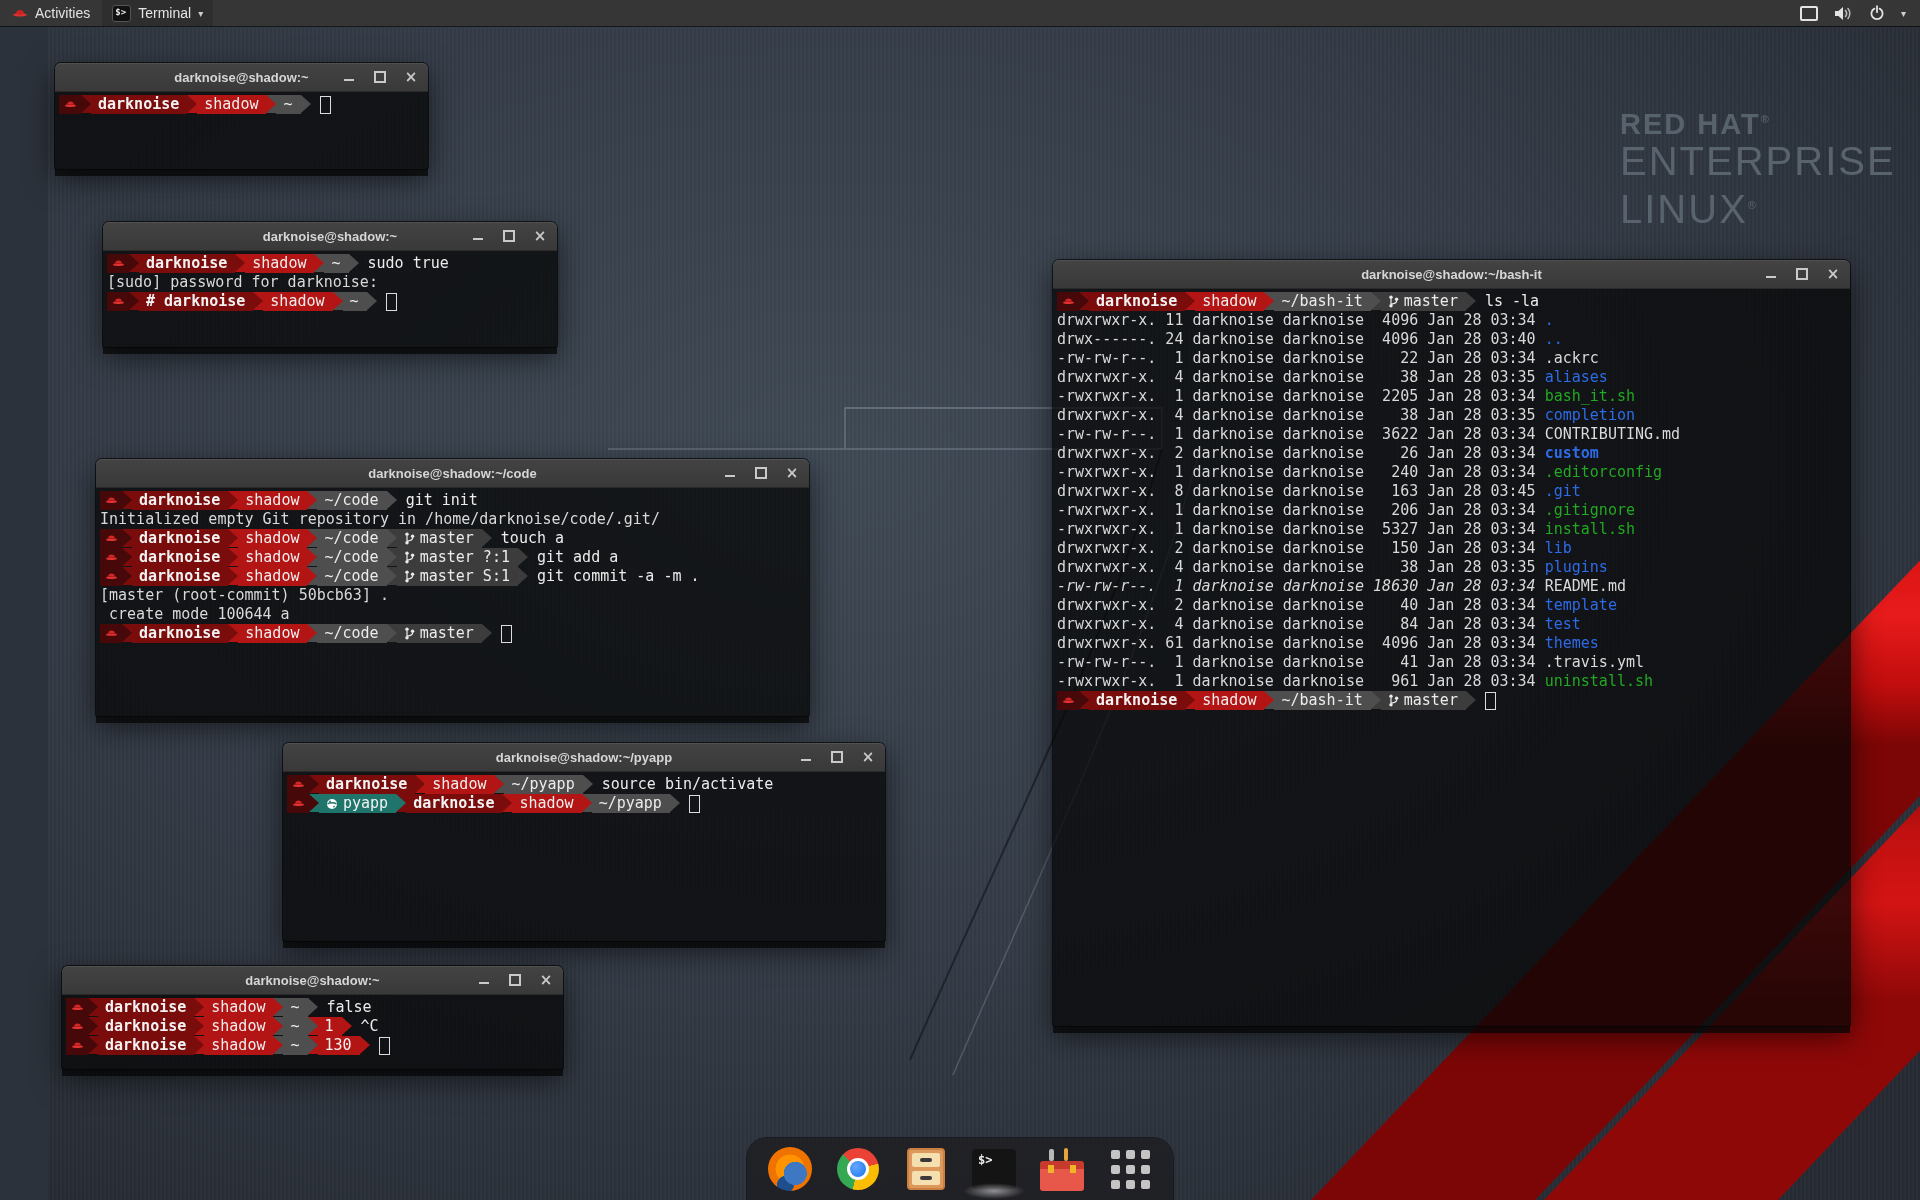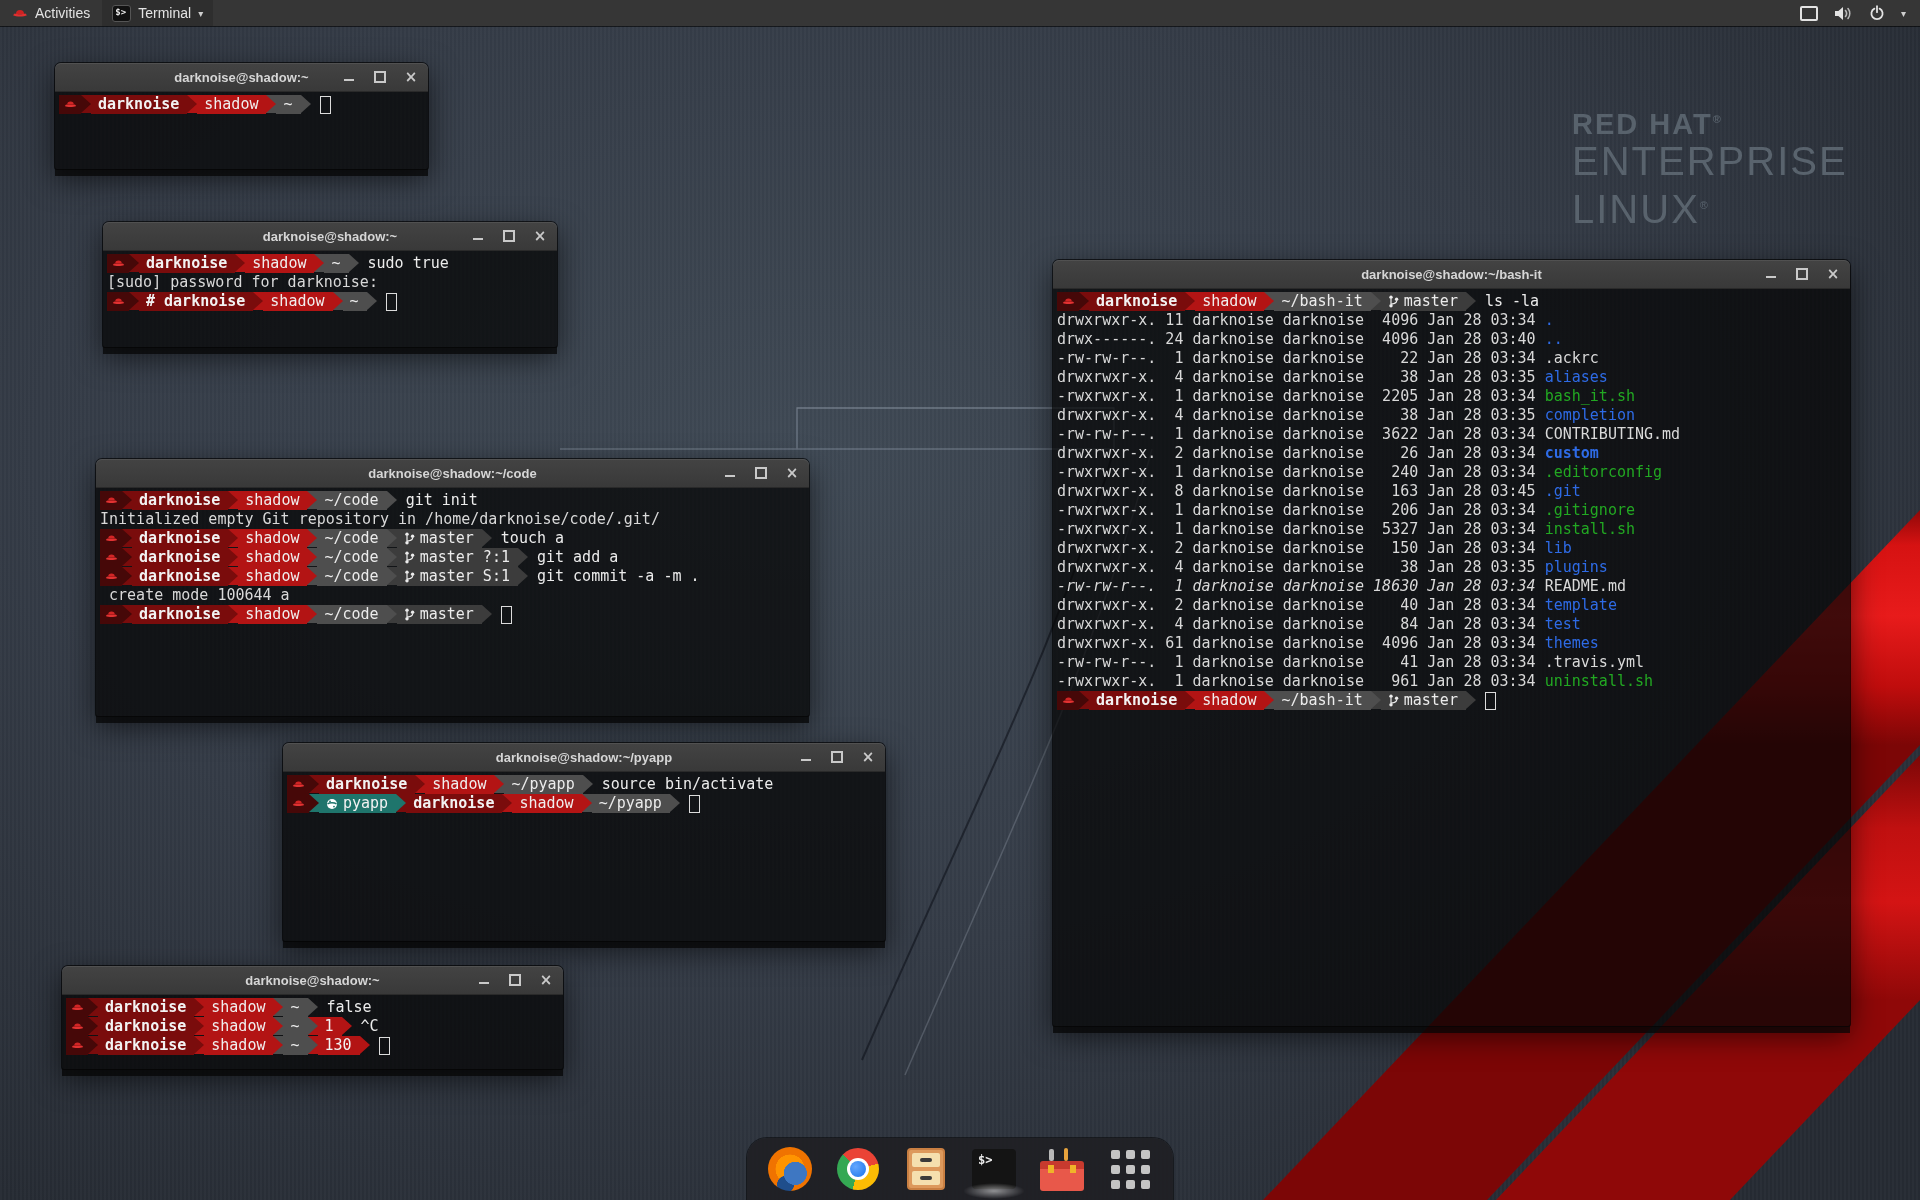--- a/index.html
+++ b/index.html
@@ -4,20 +4,21 @@
 <style>
   html,body{margin:0;padding:0;}
   body{width:1920px;height:1200px;overflow:hidden;position:relative;
        font-family:"Liberation Sans","DejaVu Sans",sans-serif;background:#2c323b;}
 
   
   .wallpaper{position:absolute;inset:0;
     background:
       repeating-linear-gradient(90deg, rgba(255,255,255,0.018) 0 2px, rgba(0,0,0,0.02) 2px 4px),
       radial-gradient(ellipse 1400px 900px at 42% 38%, #3f4955 0%, #343b46 55%, #262b33 100%);
+    margin-left: 48px;
   }
   .wallpaper svg{position:absolute;inset:0;}
 
   
   .brand{position:absolute;left:1572px;top:104px;color:#58626c;user-select:none;}
   .brand .b1{font-size:29px;font-weight:bold;letter-spacing:2px;line-height:30px;}
   .brand .b2,.brand .b3{font-size:40px;font-weight:300;letter-spacing:2px;line-height:44px;
         font-family:"Liberation Sans","DejaVu Sans",sans-serif;color:#59636d;}
   .brand sup{font-size:11px;}
 
@@ -326,20 +327,23 @@
           <span class="seg branch" style="background: rgb(60, 60, 60); color: rgb(236, 236, 236);"><svg width="11" height="15" viewBox="0 0 11 15">
               <circle cx="3" cy="3.2" r="1.7" fill="#ececec"></circle>
               <circle cx="3" cy="11.8" r="1.7" fill="#ececec"></circle>
               <circle cx="8.6" cy="5.2" r="1.7" fill="#ececec"></circle>
               <path d="M3 4.9v5.2 M8.6 6.9c0 2.4-2.8 2.6-5.6 3.4" stroke="#ececec" stroke-width="1.2" fill="none"></path>
             </svg><span>master S:1</span></span>
           <span class="arr" style="border-left-color: rgb(60, 60, 60); background: transparent;"></span>
           <span class="cmd">git commit -a -m .</span>
         </div>
         <div class="tline">
+          <span class="txt" style="color: rgb(217, 217, 217);">[master (root-commit) 50bcb63] .</span>
+        </div>
+        <div class="tline">
           <span class="txt" style="color: rgb(217, 217, 217);"> create mode 100644 a</span>
         </div>
         <div class="tline">
           <span class="seg hat" style="background: rgb(70, 8, 8); color: rgb(224, 48, 48);"><svg width="13" height="13" viewBox="0 0 13 13">
               <path d="M3.2 6.8a3.3 3.3 0 0 1 6.6 0" fill="#d22525"></path>
               <path d="M0.8 7.9c2.4 1.3 8.6 1.3 11.4 0l-1.3-1.5c-2.2.8-6.6.8-8.8 0z" fill="#e23232"></path>
             </svg></span>
           <span class="arr" style="border-left-color: rgb(70, 8, 8); background: rgb(122, 12, 12);"></span>
           <span class="seg user" style="background: rgb(122, 12, 12); color: rgb(242, 242, 242);"><span>darknoise</span></span>
           <span class="arr" style="border-left-color: rgb(122, 12, 12); background: rgb(179, 20, 20);"></span>

